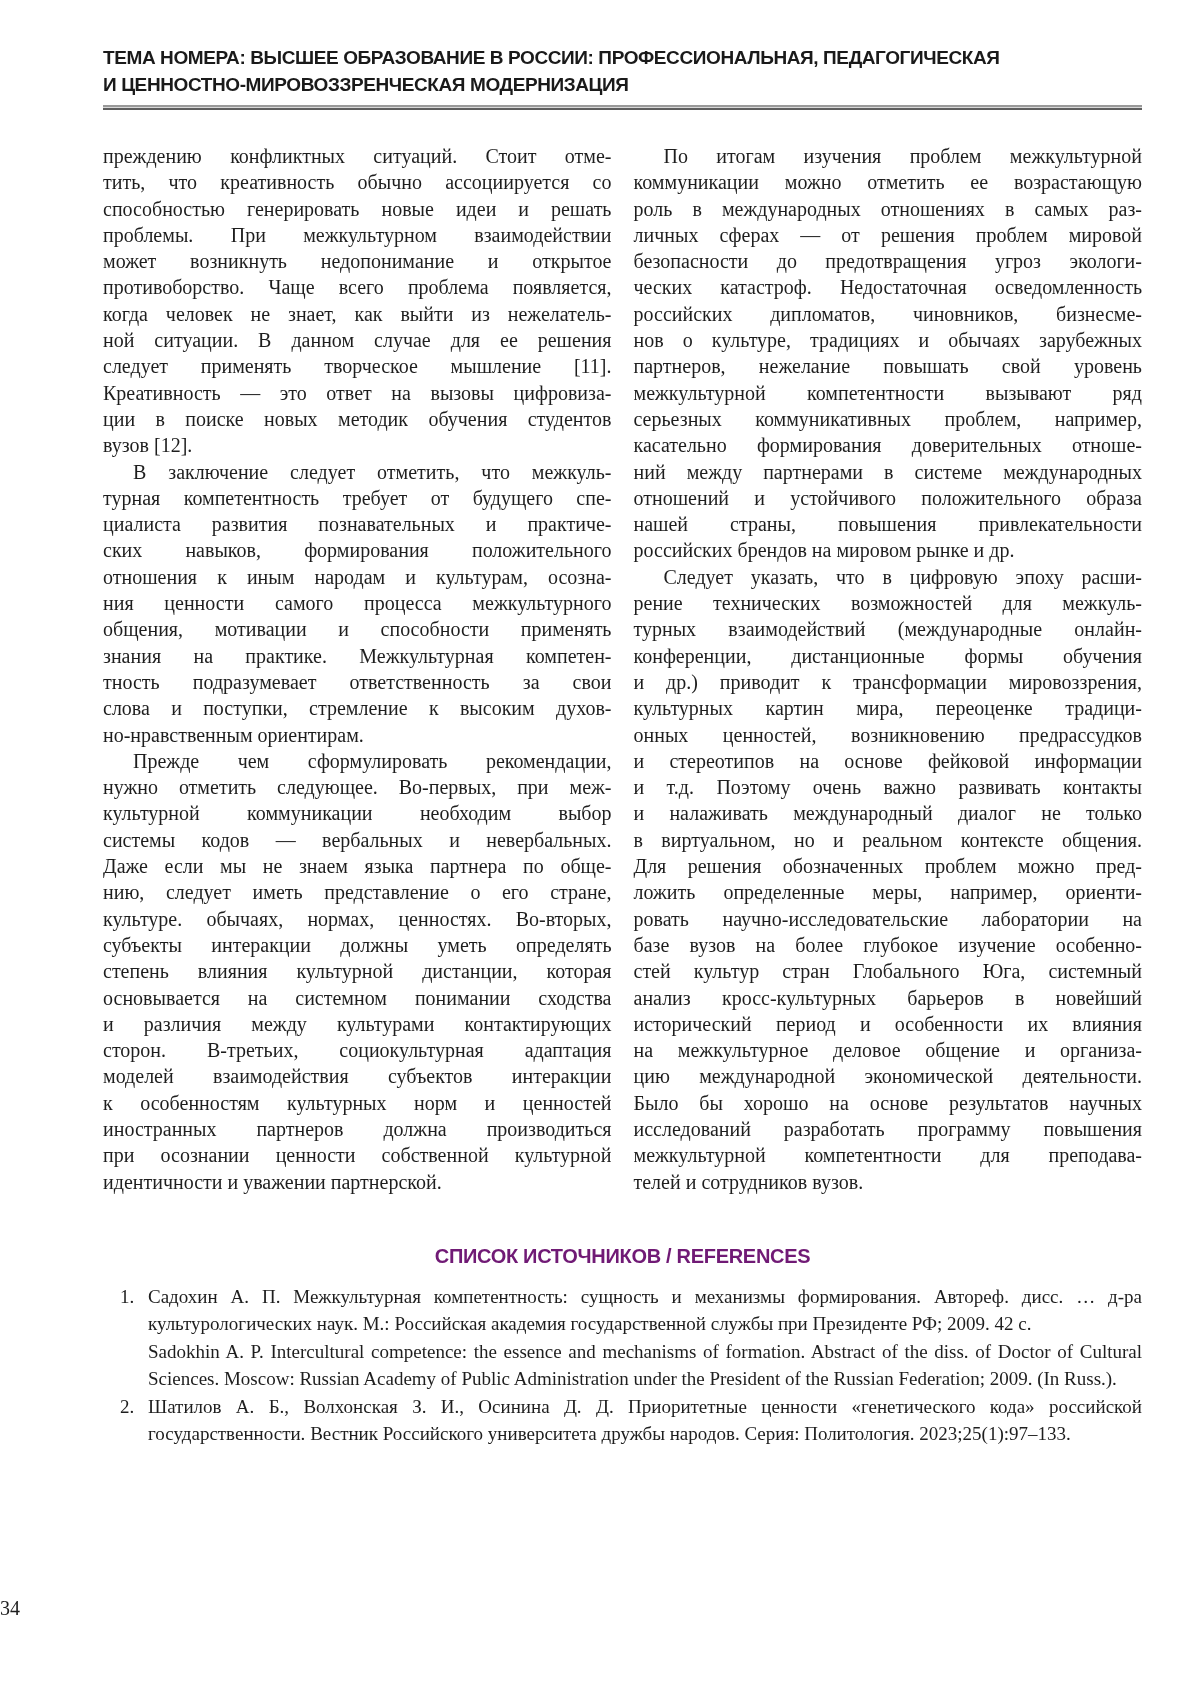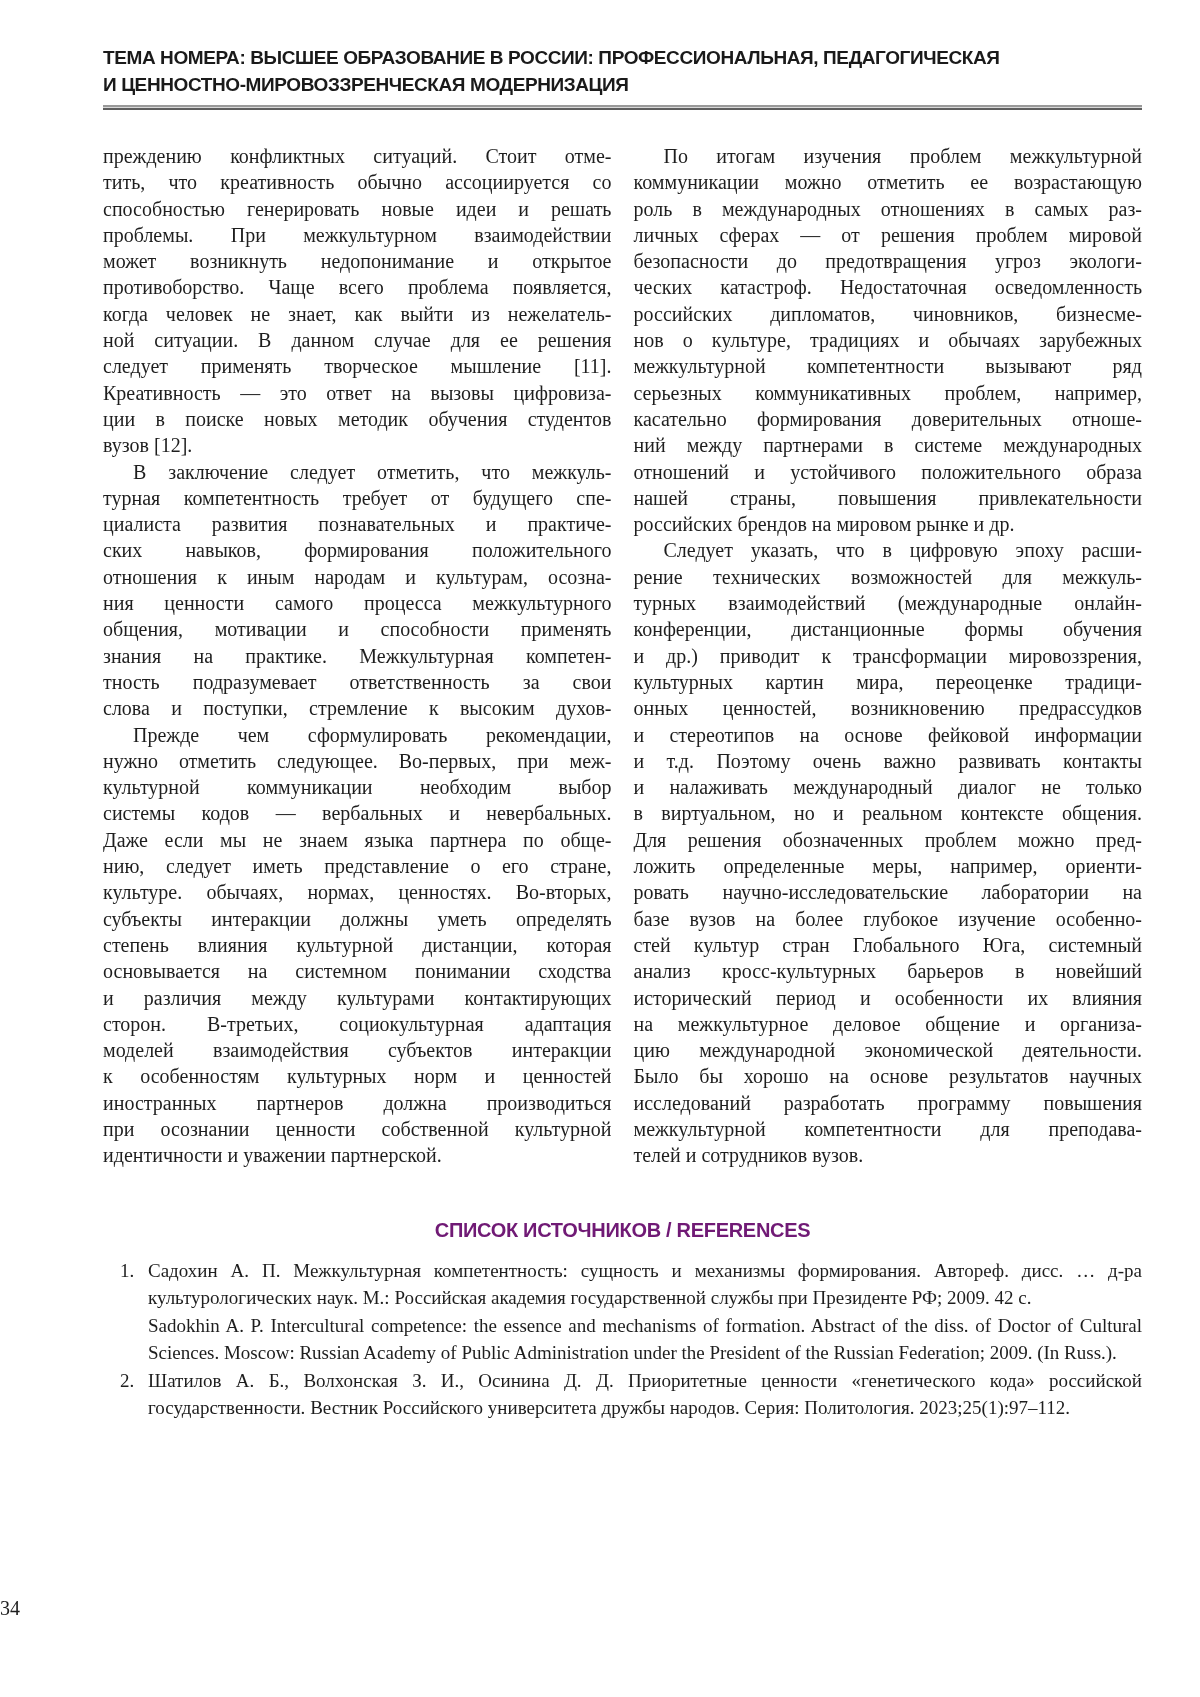--- a/index.html
+++ b/index.html
@@ -107,20 +107,21 @@
         <div class="bline indent">В заключение следует отметить, что межкуль-</div>
         <div class="bline">турная компетентность требует от будущего спе-</div>
         <div class="bline">циалиста развития познавательных и практиче-</div>
         <div class="bline">ских навыков, формирования положительного</div>
         <div class="bline">отношения к иным народам и культурам, осозна-</div>
         <div class="bline">ния ценности самого процесса межкультурного</div>
         <div class="bline">общения, мотивации и способности применять</div>
         <div class="bline">знания на практике. Межкультурная компетен-</div>
         <div class="bline">тность подразумевает ответственность за свои</div>
         <div class="bline">слова и поступки, стремление к высоким духов-</div>
+        <div class="bline plast">но-нравственным ориентирам.</div>
         <div class="bline indent">Прежде чем сформулировать рекомендации,</div>
         <div class="bline">нужно отметить следующее. Во-первых, при меж-</div>
         <div class="bline">культурной коммуникации необходим выбор</div>
         <div class="bline">системы кодов — вербальных и невербальных.</div>
         <div class="bline">Даже если мы не знаем языка партнера по обще-</div>
         <div class="bline">нию, следует иметь представление о его стране,</div>
         <div class="bline">культуре. обычаях, нормах, ценностях. Во-вторых,</div>
         <div class="bline">субъекты интеракции должны уметь определять</div>
         <div class="bline">степень влияния культурной дистанции, которая</div>
         <div class="bline">основывается на системном понимании сходства</div>
@@ -134,20 +135,21 @@
       </div>
     <div class="col">
         <div class="bline indent">По итогам изучения проблем межкультурной</div>
         <div class="bline">коммуникации можно отметить ее возрастающую</div>
         <div class="bline">роль в международных отношениях в самых раз-</div>
         <div class="bline">личных сферах — от решения проблем мировой</div>
         <div class="bline">безопасности до предотвращения угроз экологи-</div>
         <div class="bline">ческих катастроф. Недостаточная осведомленность</div>
         <div class="bline">российских дипломатов, чиновников, бизнесме-</div>
         <div class="bline">нов о культуре, традициях и обычаях зарубежных</div>
+        <div class="bline">партнеров, нежелание повышать свой уровень</div>
         <div class="bline">межкультурной компетентности вызывают ряд</div>
         <div class="bline">серьезных коммуникативных проблем, например,</div>
         <div class="bline">касательно формирования доверительных отноше-</div>
         <div class="bline">ний между партнерами в системе международных</div>
         <div class="bline">отношений и устойчивого положительного образа</div>
         <div class="bline">нашей страны, повышения привлекательности</div>
         <div class="bline plast">российских брендов на мировом рынке и др.</div>
         <div class="bline indent">Следует указать, что в цифровую эпоху расши-</div>
         <div class="bline">рение технических возможностей для межкуль-</div>
         <div class="bline">турных взаимодействий (международные онлайн-</div>
@@ -181,20 +183,20 @@
       <div class="ref-item">
         <div class="ref-num">1.</div>
         <div class="ref-body">
           <div class="ref-block"><span class="seg-regular">Садохин А. П. Межкультурная компетентность: сущность и механизмы формирования. Автореф. дисс. … д-ра культурологических наук. М.: Российская академия государственной службы при Президенте РФ; 2009. 42 с.</span></div>
           <div class="ref-block"><span class="seg-regular">Sadokhin A. P. Intercultural competence: the essence and mechanisms of formation. Abstract of the diss. of Doctor of Cultural Sciences. Moscow: Russian Academy of Public Administration under the President of the Russian Federation; 2009. (In Russ.).</span></div>
         </div>
       </div>
       <div class="ref-item">
         <div class="ref-num">2.</div>
         <div class="ref-body">
-          <div class="ref-block"><span class="seg-regular">Шатилов А. Б., Волхонская З. И., Осинина Д. Д. Приоритетные ценности «генетического кода» российской государственности. </span><span class="seg-italic">Вестник Российского университета дружбы народов. Серия: Политология.</span><span class="seg-regular"> 2023;25(1):97–112.</span></div>
+          <div class="ref-block"><span class="seg-regular">Шатилов А. Б., Волхонская З. И., Осинина Д. Д. Приоритетные ценности «генетического кода» российской государственности. </span><span class="seg-italic">Вестник Российского университета дружбы народов. Серия: Политология.</span><span class="seg-regular"> 2023;25(1):97–133.</span></div>
         </div>
       </div>
     </div>
 
   <div class="page-number">34</div>
 
 </div>
 
 </body></html>

